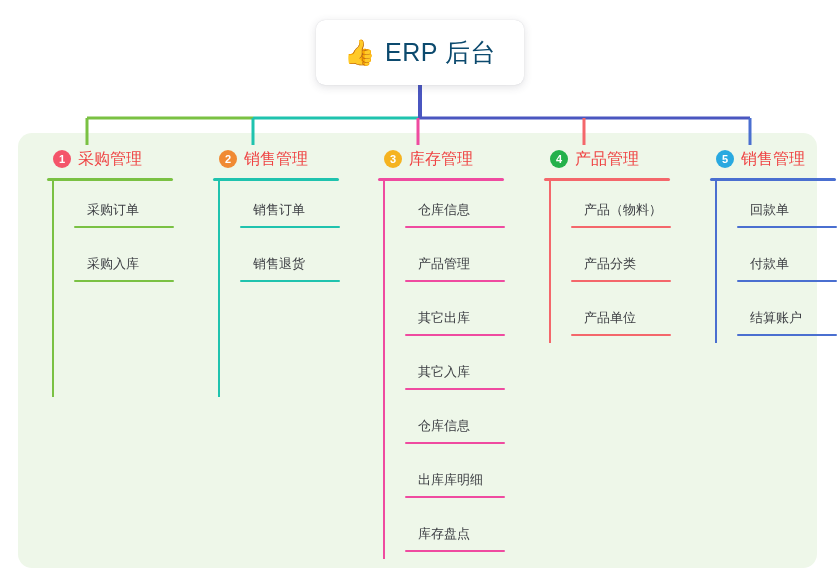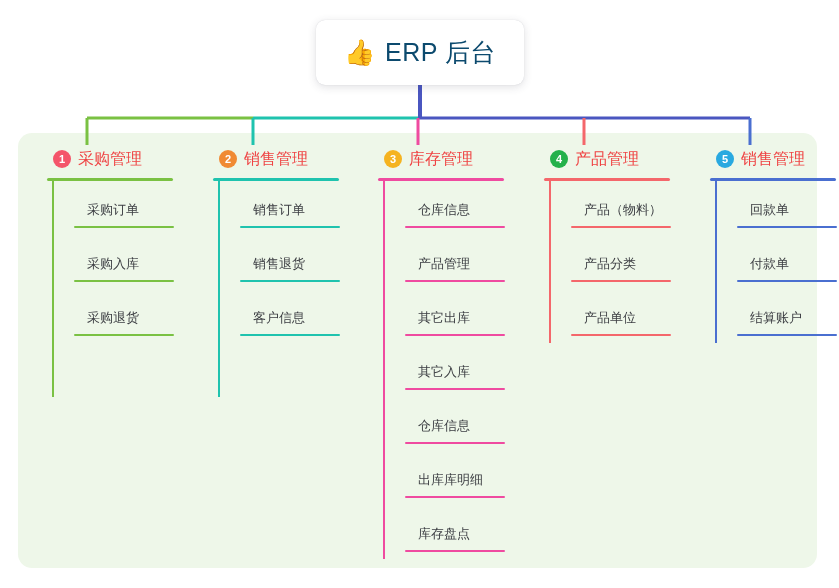--- a/index.html
+++ b/index.html
@@ -166,46 +166,38 @@
         <div class="col-body">
           <div class="spine" style="background: rgb(122, 193, 67); height: 216px;"></div>
           <div class="leaf">
             <span class="leaf-label">采购订单</span>
             <div class="leaf-rule" style="background: rgb(122, 193, 67);"></div>
           </div>
           <div class="leaf">
             <span class="leaf-label">采购入库</span>
             <div class="leaf-rule" style="background: rgb(122, 193, 67);"></div>
           </div>
-          <div class="leaf">
-            <span class="leaf-label">采购退货</span>
-            <div class="leaf-rule" style="background: rgb(122, 193, 67);"></div>
-          </div>
         </div>
       </div>
       <div class="column" style="left: 199px;">
         <div class="col-head">
           <span class="badge" style="background: rgb(240, 138, 51);">2</span>
           <span class="col-title">销售管理</span>
         </div>
         <div class="col-rule" style="background: rgb(31, 195, 174); margin-left: 14px;"></div>
         <div class="col-body">
           <div class="spine" style="background: rgb(31, 195, 174); height: 216px;"></div>
           <div class="leaf">
             <span class="leaf-label">销售订单</span>
             <div class="leaf-rule" style="background: rgb(31, 195, 174);"></div>
           </div>
           <div class="leaf">
             <span class="leaf-label">销售退货</span>
             <div class="leaf-rule" style="background: rgb(31, 195, 174);"></div>
           </div>
-          <div class="leaf">
-            <span class="leaf-label">客户信息</span>
-            <div class="leaf-rule" style="background: rgb(31, 195, 174);"></div>
-          </div>
         </div>
       </div>
       <div class="column" style="left: 364px;">
         <div class="col-head">
           <span class="badge" style="background: rgb(245, 179, 32);">3</span>
           <span class="col-title">库存管理</span>
         </div>
         <div class="col-rule" style="background: rgb(239, 75, 160); margin-left: 14px;"></div>
         <div class="col-body">
           <div class="spine" style="background: rgb(239, 75, 160); height: 378px;"></div>

